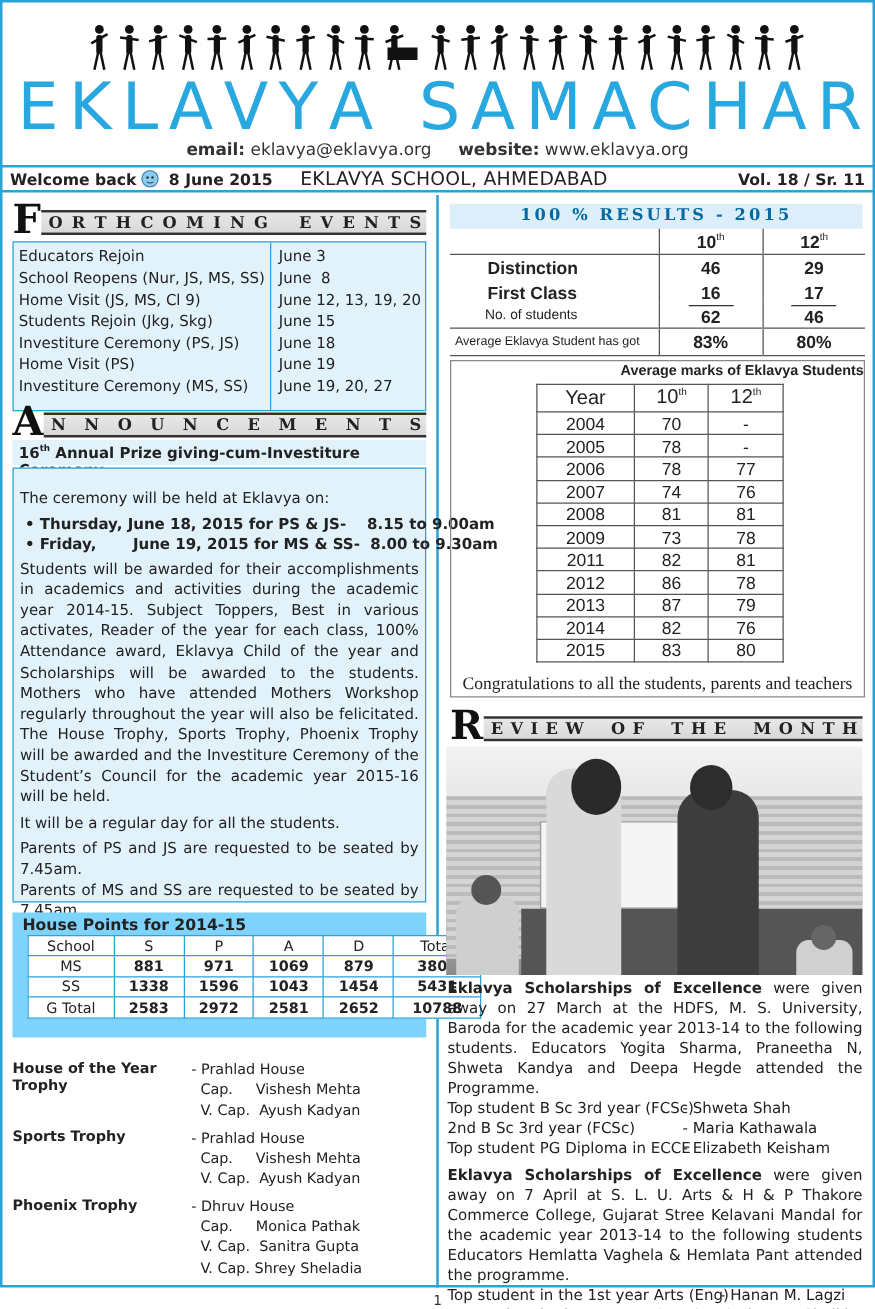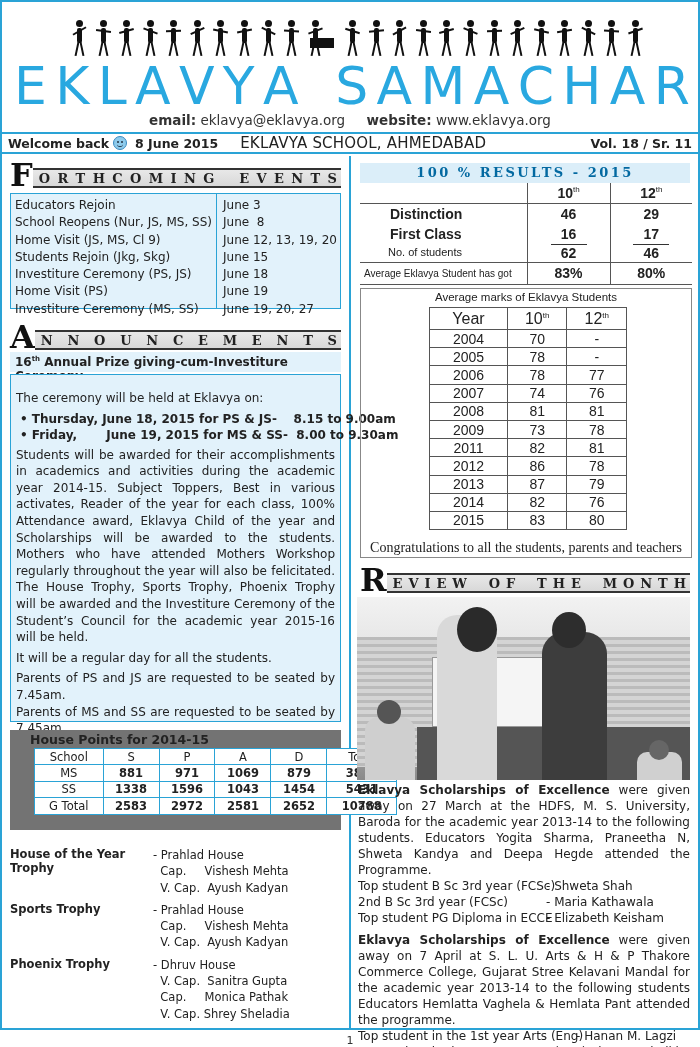--- a/index.html
+++ b/index.html
@@ -29,35 +29,35 @@
   .infobar .vol { margin-left: auto; font-weight: 700; }
   .divider-v { position: absolute; left: 349px; top: 156px; width: 2px; height: 874px; background: #2aa3d6; }
 
   
   .sec-head { position: absolute; height: 30px; display: flex; align-items: flex-end; }
   .sec-head .cap { font-family: "DejaVu Serif", serif; font-size: 32px; font-weight: 700; color: #111; line-height: 30px; }
   .sec-head .rest { flex: 1; height: 20px; margin-bottom: 2px; background: linear-gradient(#e8e8e8, #d8d8d8); border-top: 2px solid #333; border-bottom: 2px solid #333; font-family: "DejaVu Serif", serif; font-weight: 700; font-size: 13px; color: #222; display: flex; align-items: center; justify-content: space-between; padding: 0 4px 0 6px; }
   .sec-head .rest span { display: inline-block; }
 
   
-  .events { position: absolute; left: 10px; top: 193px; width: 331px; height: 116px; background: #e2f2fb; border: 1.5px solid #2aa3d6; display: flex; font-size: 12px; }
+  .events { position: absolute; left: 10px; top: 193px; width: 331px; height: 136px; background: #e2f2fb; border: 1.5px solid #2aa3d6; display: flex; font-size: 12px; }
   .events .col-a { width: 213px; border-right: 1.5px solid #2aa3d6; padding: 3px 4px; }
   .events .col-b { flex: 1; padding: 3px 6px; }
   .events .row { height: 17.3px; line-height: 17.3px; white-space: nowrap; }
 
   
   .ann-sub { position: absolute; left: 10px; top: 352px; width: 331px; height: 20px; background: #e2f2fb; font-size: 12px; font-weight: 700; padding: 3px 5px; }
   .ann-sub sup { font-size: 7px; }
   .ann-box { position: absolute; left: 10px; top: 374px; width: 331px; height: 348px; background: #e2f2fb; border: 1.5px solid #2aa3d6; padding: 15px 5px; font-size: 12px; line-height: 16.6px; color: #222; }
   .ann-box p { margin-bottom: 4px; text-align: justify; }
   .ann-box .bullet { font-weight: 700; padding-left: 4px; white-space: pre; margin-bottom: 0; line-height: 16px; }
   .ann-box .italic { font-style: italic; }
 
   
-  .hp-wrap { position: absolute; left: 10px; top: 730px; width: 331px; height: 100px; background: #737373; padding: 2px 20px; }
+  .hp-wrap { position: absolute; left: 10px; top: 730px; width: 331px; height: 100px; background: #7dd3fc; padding: 2px 8px; }
   .hp-title { font-size: 12.5px; font-weight: 700; margin-bottom: 1px; }
   table.hp { width: 363px; border-collapse: collapse; font-size: 11.5px; background: #fff; margin-left: 4px; }
   table.hp td, table.hp th { border: 1px solid #2aa3d6; text-align: center; height: 16.4px; padding: 0; }
   table.hp th { font-weight: 400; }
   table.hp td.num { font-weight: 700; }
 
   
   .trophies { position: absolute; left: 10px; top: 847px; width: 330px; font-size: 11.5px; }
   .trophy { display: flex; margin-bottom: 6px; }
   .trophy .name { width: 143px; font-weight: 700; }
@@ -72,21 +72,21 @@
   table.results .lbl.small { font-weight: 400; font-size: 11px; padding-left: 28px; }
   table.results .lbl.xsmall { font-weight: 400; font-size: 10px; padding-left: 4px; }
   table.results tr.hdr td { border-bottom: 1px solid #555; height: 20px; }
   table.results td.c1 { border-left: 1px solid #555; }
   table.results td.c2 { border-left: 1px solid #555; }
   table.results tr.avg td { border-top: 1px solid #555; border-bottom: 1px solid #555; height: 22px; }
   table.results sup { font-size: 8px; font-weight: 400; }
   .uline { display: inline-block; border-top: 1px solid #333; min-width: 36px; }
 
   .avg-box { position: absolute; left: 360px; top: 288px; width: 332px; height: 270px; border: 1.5px solid #888; }
-  .avg-title { position: absolute; left: 0; top: 2px; width: 100%; text-align: center; font-family: "Liberation Sans", sans-serif; font-weight: 400; font-size: 11.5px; }
+  .avg-title { position: absolute; left: 0; top: 2px; width: 100%; text-align: right; font-family: "Liberation Sans", sans-serif; font-weight: 700; font-size: 11.5px; }
   table.avg { position: absolute; left: 68px; top: 18px; width: 198px; border-collapse: collapse; font-family: "Liberation Sans", sans-serif; font-size: 14px; }
   table.avg td { border: 1px solid #555; text-align: center; height: 18.2px; padding: 0; }
   table.avg tr.head td { height: 22px; font-size: 16px; }
   table.avg sup { font-size: 8px; }
   .congrats { position: absolute; left: 0; top: 251px; width: 100%; text-align: center; font-family: "Liberation Serif", serif; font-size: 14px; }
 
   .photo { position: absolute; left: 357px; top: 597px; width: 333px; height: 183px; background: linear-gradient(180deg, #f2f2f2 0%, #e0e0e0 40%, #8a8a8a 100%); overflow: hidden; }
   .photo .bg { position: absolute; left: 0; top: 40px; width: 100%; height: 130px; background: repeating-linear-gradient(180deg, #bbb 0 3px, #d4d4d4 3px 7px); }
   .photo .banner { position: absolute; left: 75px; top: 60px; width: 170px; height: 70px; background: #f5f5f5; border: 1px solid #999; }
   .photo .table { position: absolute; left: 60px; top: 130px; width: 273px; height: 53px; background: #555; }
@@ -454,22 +454,22 @@
       <div class="info">
         <div>- Prahlad House</div>
         <div>  Cap.     Vishesh Mehta</div>
         <div>  V. Cap.  Ayush Kadyan</div>
       </div>
     </div>
     <div class="trophy">
       <div class="name">Phoenix  Trophy</div>
       <div class="info">
         <div>- Dhruv House</div>
+        <div>  Cap.     Monica Pathak</div>
         <div>  V. Cap.  Sanitra Gupta</div>
-        <div>  Cap.     Monica Pathak</div>
         <div>  V. Cap. Shrey Sheladia</div>
       </div>
     </div>
   </div>
 
 <div class="results-title">100 % RESULTS - 2015</div>
 <table class="results">
   <tbody>
       <tr class="hdr">
     <td class="lbl"></td>

